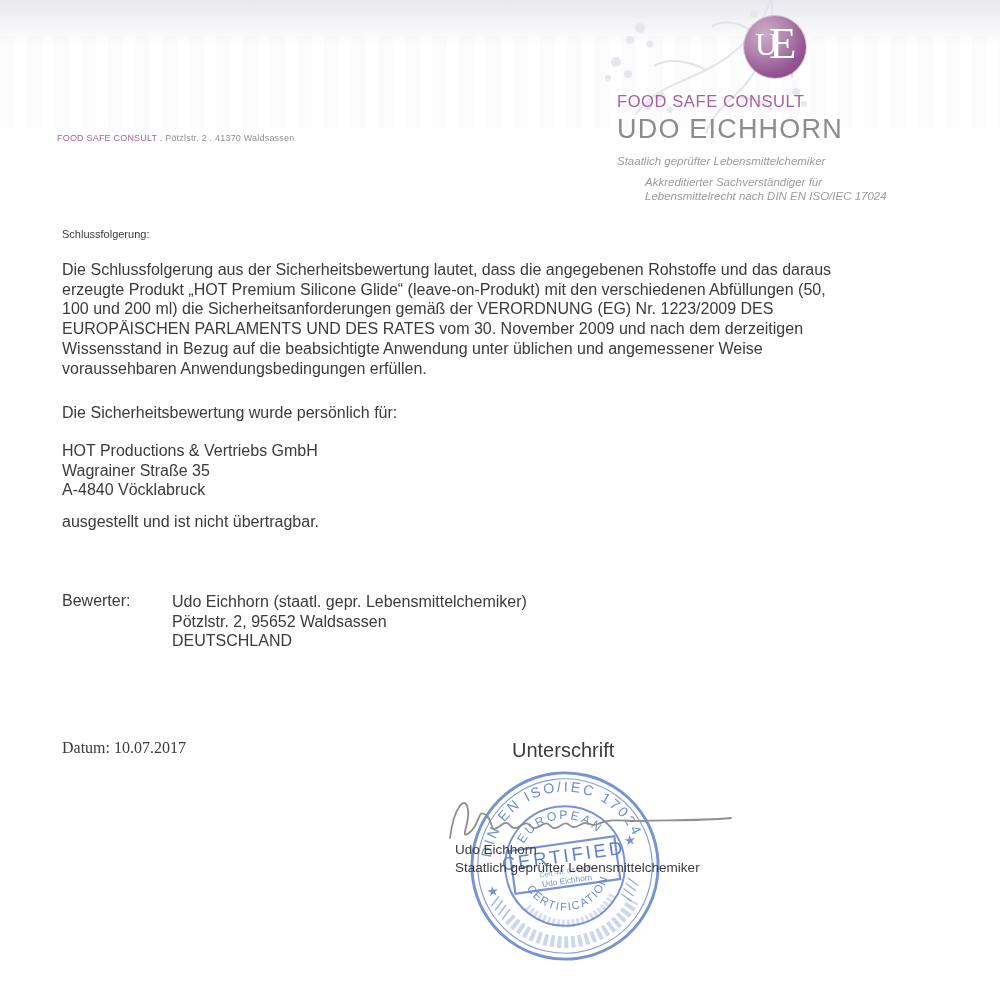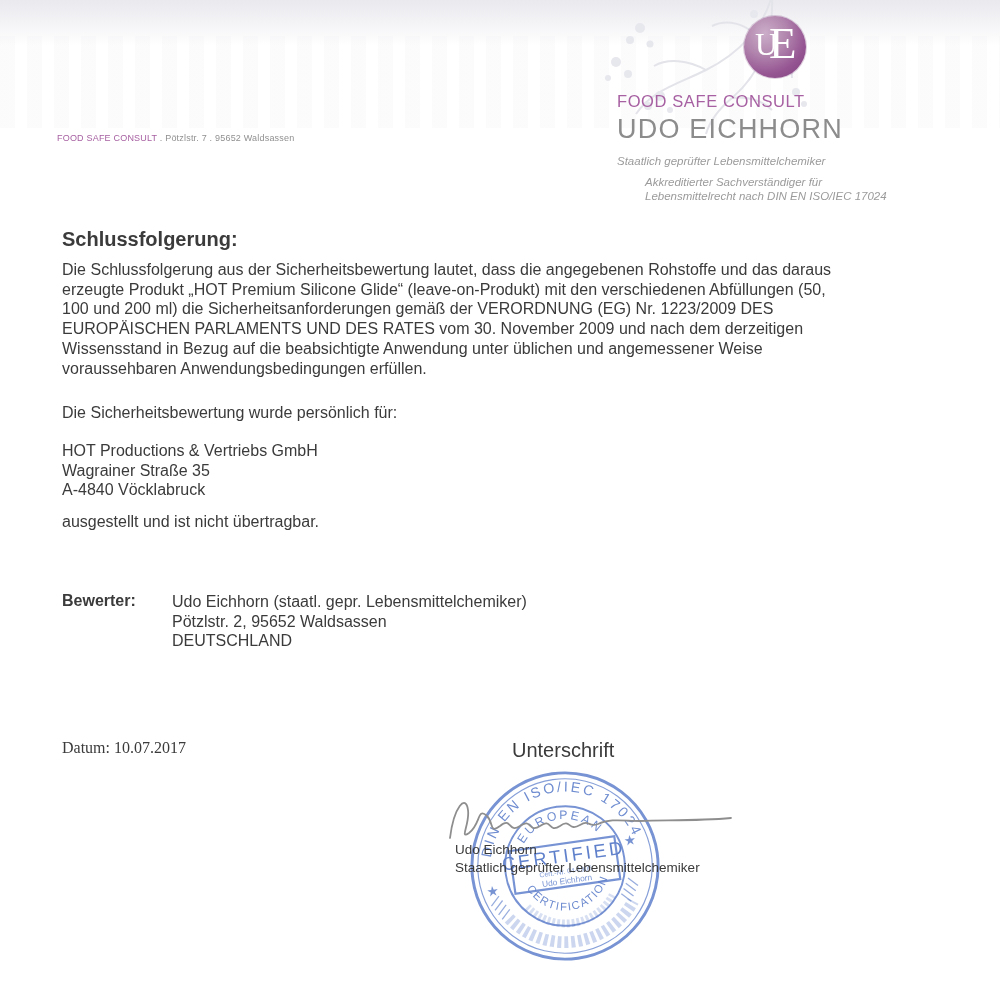--- a/index.html
+++ b/index.html
@@ -28,26 +28,26 @@
   .cred{font-style:italic;font-size:11.5px;color:#9b9b9b;line-height:14px;}
   .cred1{margin-top:9px;}
   .cred2{margin-top:7px;white-space:pre-line;margin-left:28px;}
 
   
   .sender{position:absolute;left:57px;top:133px;font-size:9px;letter-spacing:.2px;}
   .sender-brand{color:#a761a2;}
   .sender-address{color:#909090;}
 
   
-  .heading{position:absolute;left:62px;top:228px;font-size:20px;font-weight:bold;}
+  .heading{position:absolute;left:62px;top:228px;font-size:11px;font-weight:normal;}
   .para{position:absolute;left:62px;top:260px;width:870px;font-size:16px;line-height:19.7px;white-space:pre-line;}
   .personal{position:absolute;left:62px;top:404px;font-size:16px;}
   .recipient{position:absolute;left:62px;top:441px;font-size:16px;font-weight:normal;line-height:19.7px;white-space:pre-line;}
   .issued{position:absolute;left:62px;top:513px;font-size:16px;}
-  .assessor-label{position:absolute;left:62px;top:592px;font-size:16px;font-weight:bold;}
+  .assessor-label{position:absolute;left:62px;top:592px;font-size:16px;}
   .assessor-lines{position:absolute;left:172px;top:592px;font-size:16px;line-height:19.7px;white-space:pre-line;}
   .datum{position:absolute;left:62px;top:739px;font-size:16px;font-family:Liberation Serif, serif;}
   .unterschrift{position:absolute;left:512px;top:739px;font-size:20px;}
 
   
   .stamp{position:absolute;left:467px;top:768px;width:196px;height:196px;
          transform:rotate(-8deg);opacity:.88;}
   .stamp text{font-family:"Liberation Sans",sans-serif;fill:#4a6fc4;}
   .star{font-family:"DejaVu Sans",sans-serif;}
 
@@ -97,21 +97,21 @@
 
   <div class="letterhead">
     <div class="brand">FOOD SAFE CONSULT</div>
     <div class="person">UDO EICHHORN</div>
     <div class="cred cred1">Staatlich geprüfter Lebensmittelchemiker</div>
     <div class="cred cred2">Akkreditierter Sachverständiger für
 Lebensmittelrecht nach DIN EN ISO/IEC 17024</div>
   </div>
 
   <div class="sender">
-    <span class="sender-brand">FOOD SAFE CONSULT</span><span class="sender-address"> . Pötzlstr. 7 . 95652 Waldsassen</span>
+    <span class="sender-brand">FOOD SAFE CONSULT</span><span class="sender-address"> . Pötzlstr. 2 . 41370 Waldsassen</span>
   </div>
 
   <div class="heading">Schlussfolgerung:</div>
   <div class="para">Die Schlussfolgerung aus der Sicherheitsbewertung lautet, dass die angegebenen Rohstoffe und das daraus
 erzeugte Produkt „HOT Premium Silicone Glide“ (leave-on-Produkt) mit den verschiedenen Abfüllungen (50,
 100 und 200 ml) die Sicherheitsanforderungen gemäß der VERORDNUNG (EG) Nr. 1223/2009 DES
 EUROPÄISCHEN PARLAMENTS UND DES RATES vom 30. November 2009 und nach dem derzeitigen
 Wissensstand in Bezug auf die beabsichtigte Anwendung unter üblichen und angemessener Weise
 voraussehbaren Anwendungsbedingungen erfüllen.</div>
   <div class="personal">Die Sicherheitsbewertung wurde persönlich für:</div>

